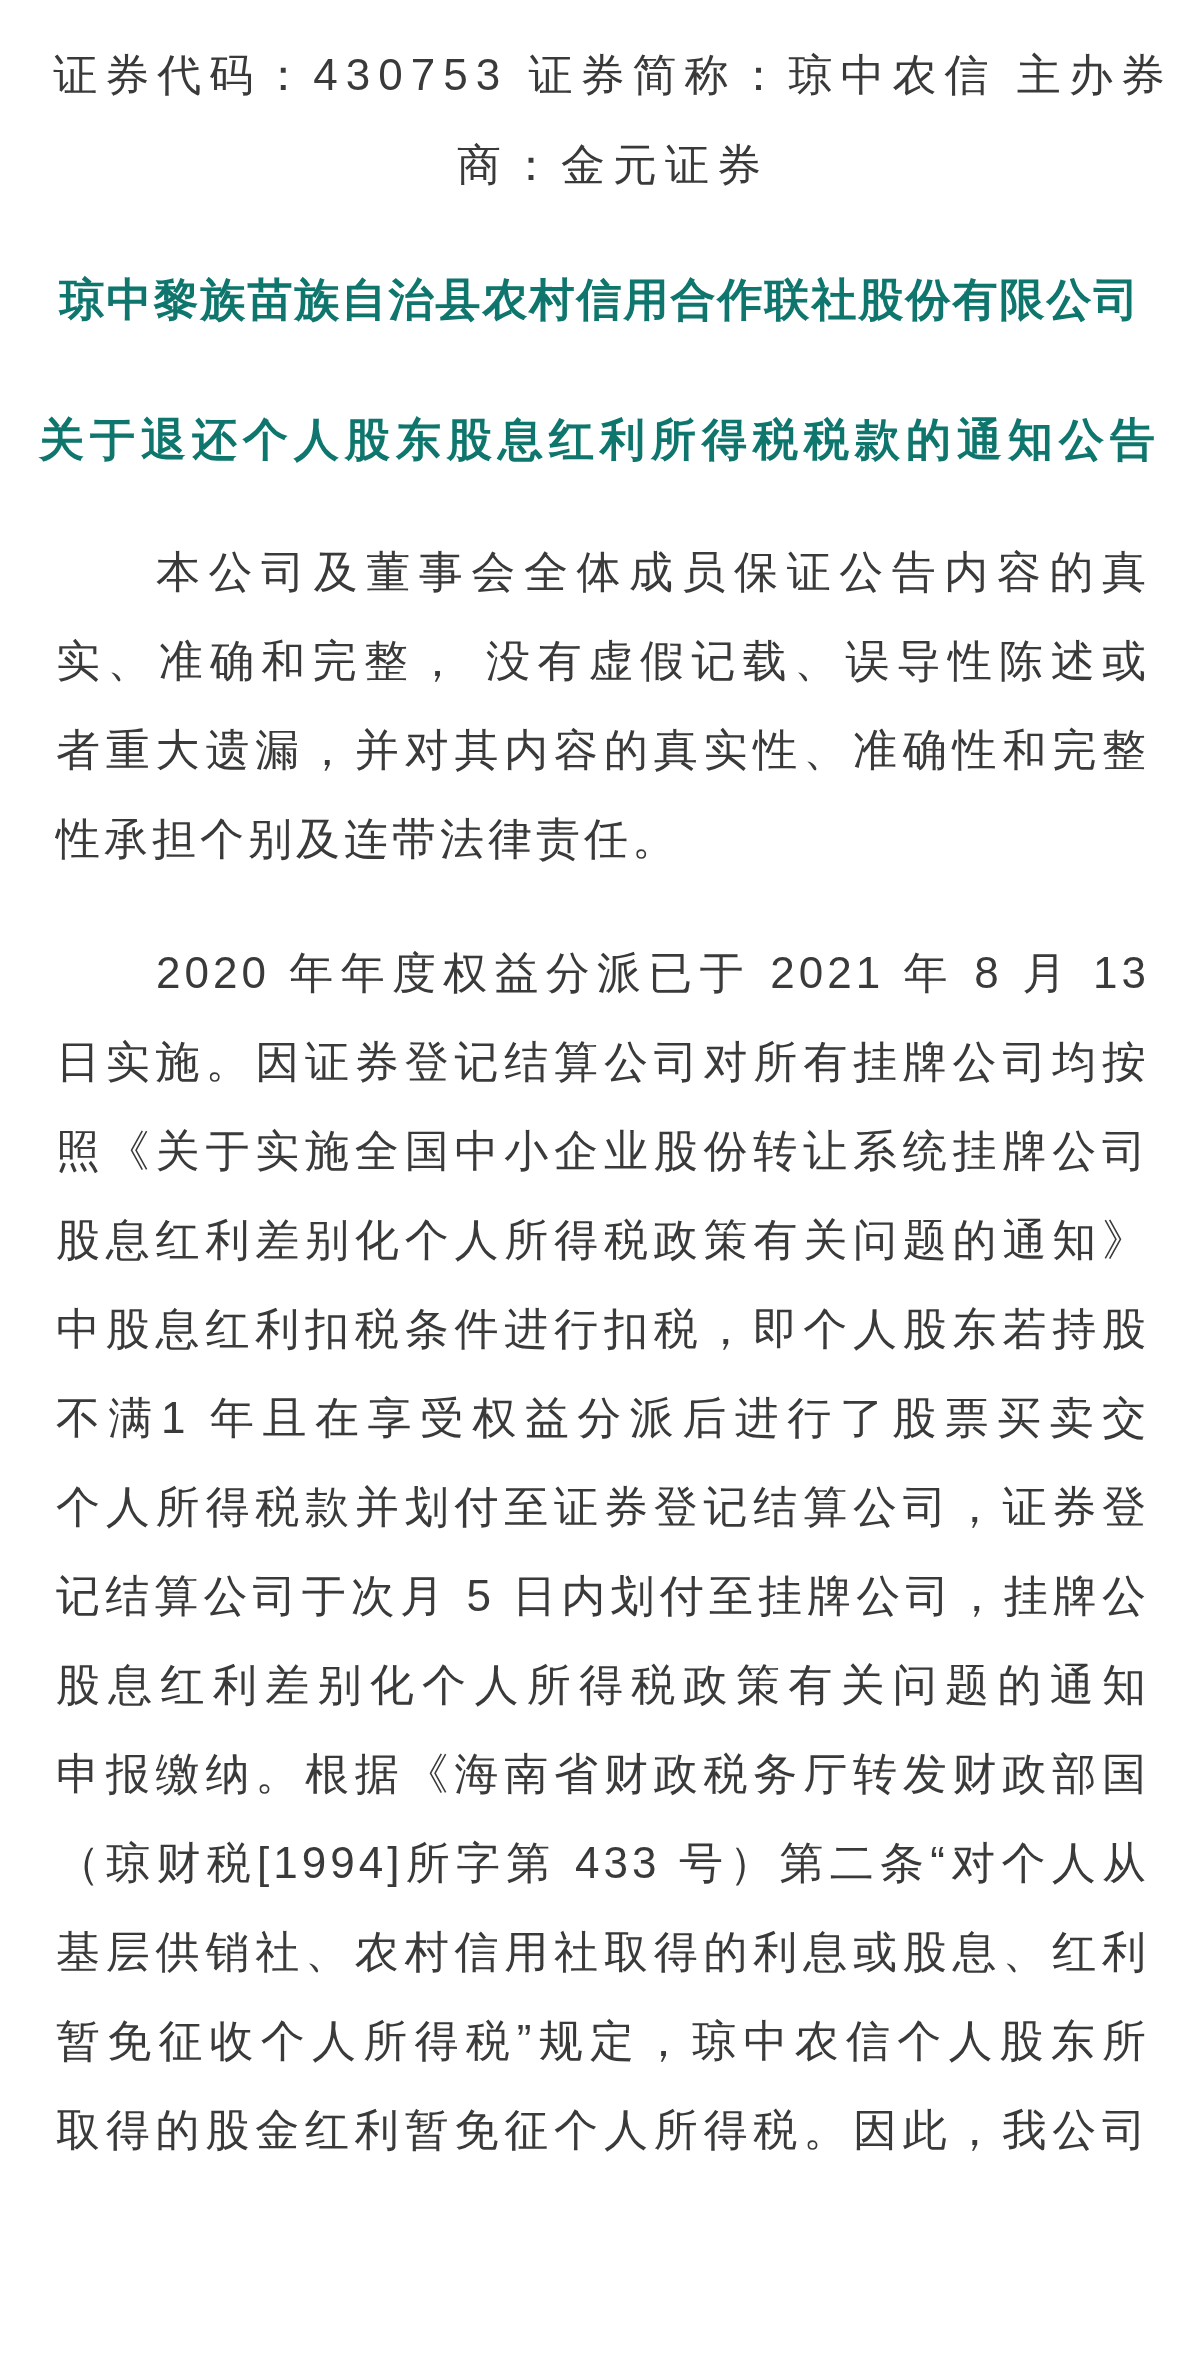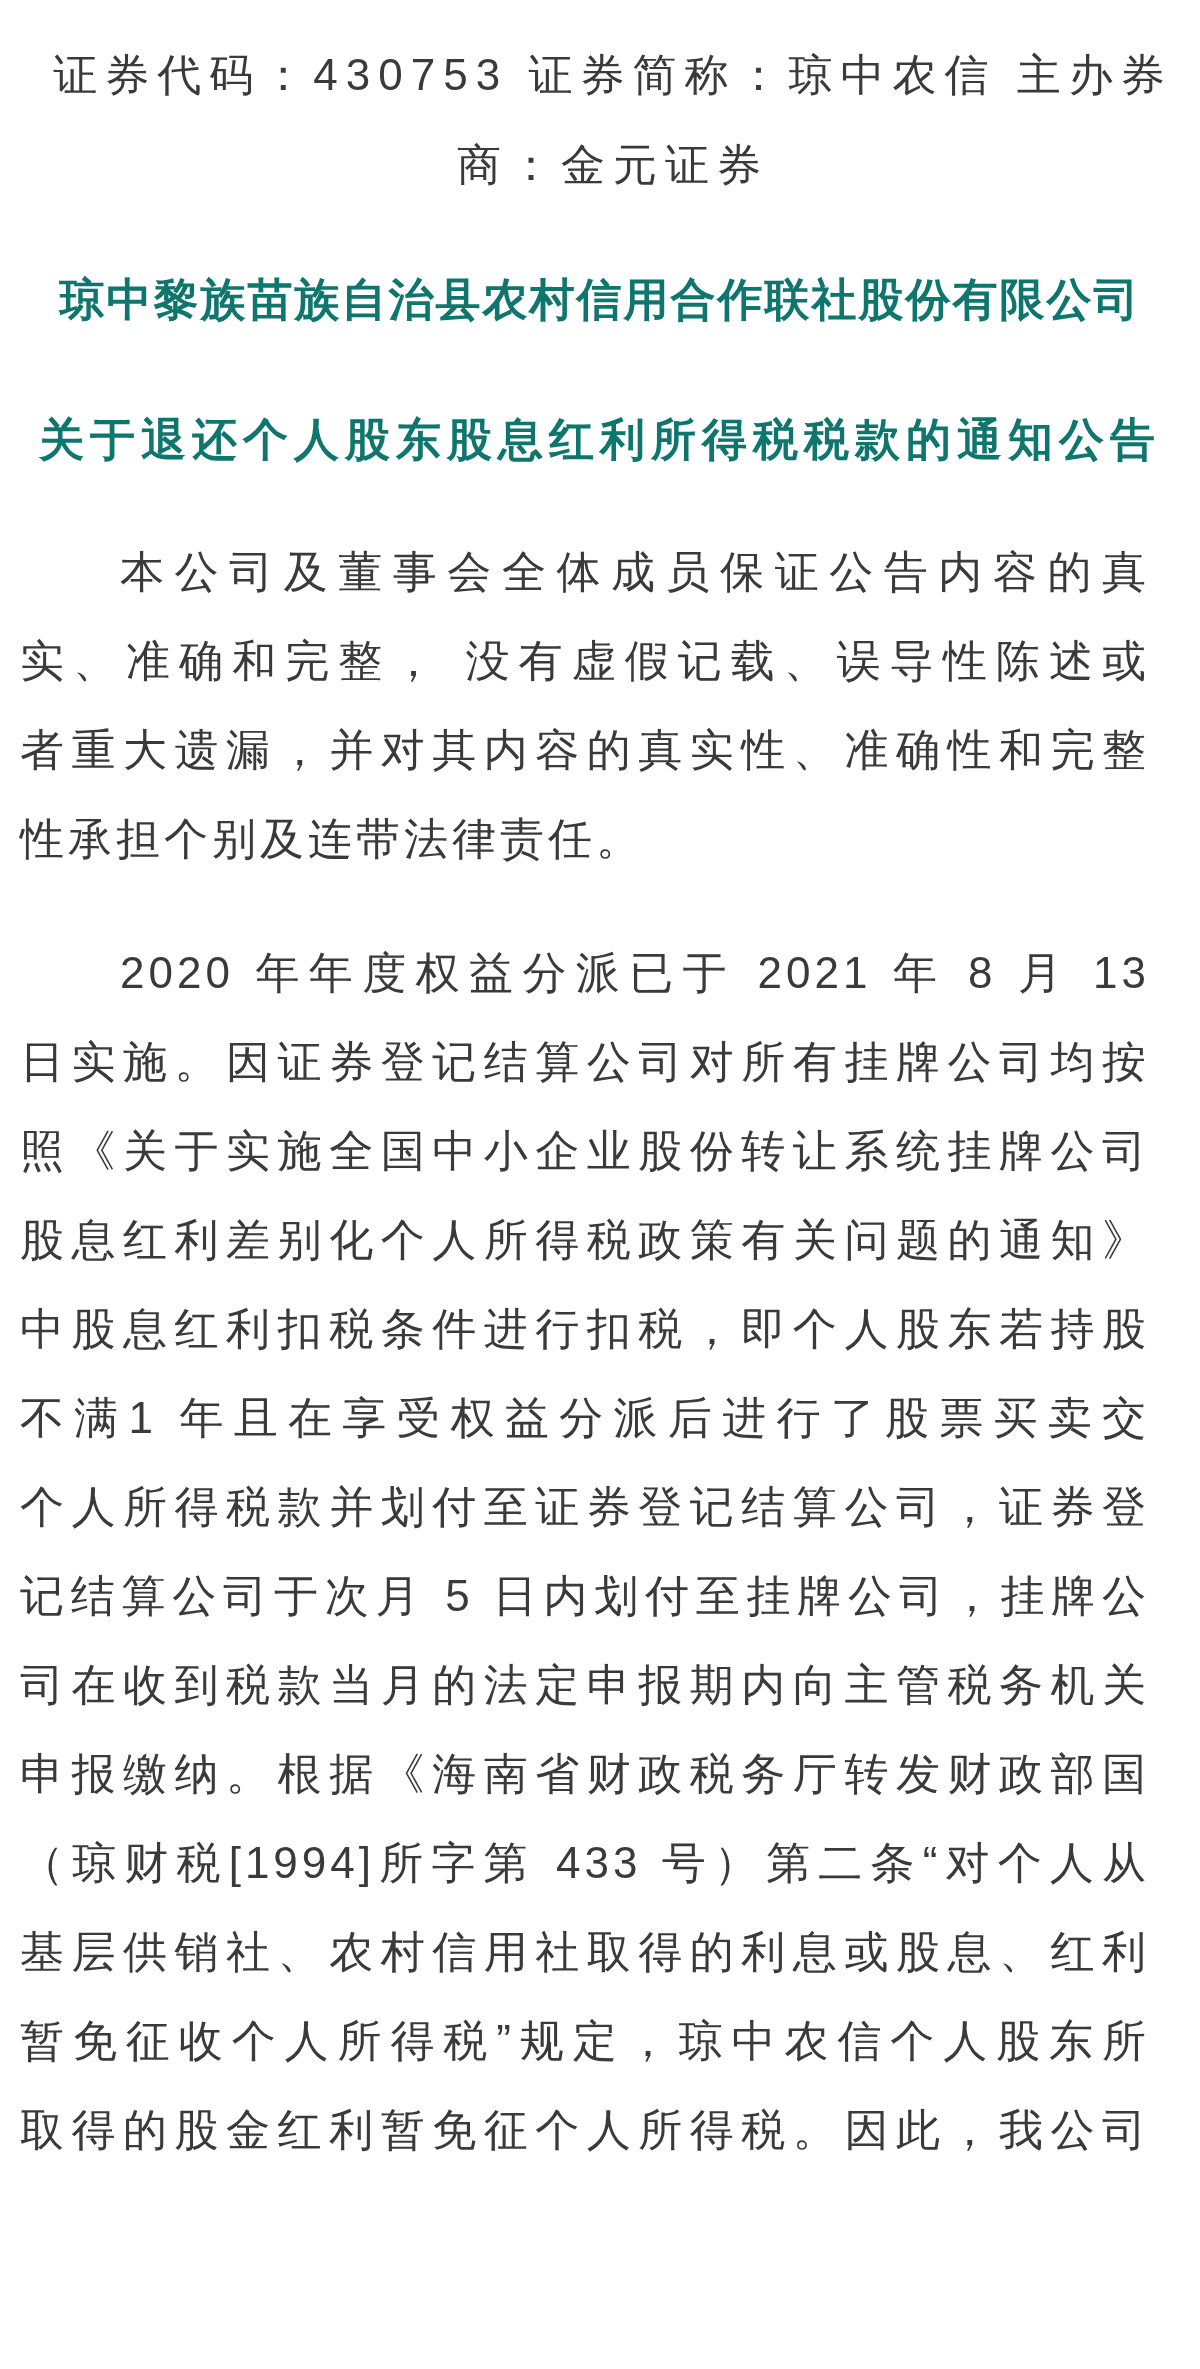--- a/index.html
+++ b/index.html
@@ -45,21 +45,21 @@
   .title-company {
     margin-top: 45px;
     letter-spacing: 2px;
   }
   .title-announcement {
     margin-top: 50px;
     letter-spacing: 6px;
   }
   
   .para {
-    margin-left: 20px;
+    margin-left: 56px;
     margin-right: 50px;
     font-size: 44px;
     letter-spacing: 4px;
   }
   .para-disclaimer { margin-top: 42px; }
   .para-body { margin-top: 45px; }
   .line {
     height: 89px;
     line-height: 89px;
     text-align: justify;
@@ -91,21 +91,21 @@
 
   <div class="para para-body">
     <div class="line first">2020 年年度权益分派已于 2021 年 8 月 13</div>
     <div class="line">日实施。因证券登记结算公司对所有挂牌公司均按</div>
     <div class="line">照《关于实施全国中小企业股份转让系统挂牌公司</div>
     <div class="line">股息红利差别化个人所得税政策有关问题的通知》</div>
     <div class="line">中股息红利扣税条件进行扣税，即个人股东若持股</div>
     <div class="line">不满1 年且在享受权益分派后进行了股票买卖交</div>
     <div class="line">个人所得税款并划付至证券登记结算公司，证券登</div>
     <div class="line">记结算公司于次月 5 日内划付至挂牌公司，挂牌公</div>
-    <div class="line">司在收到税款当月的法定申报期内向主管税务机关</div>
+    <div class="line">股息红利差别化个人所得税政策有关问题的通知</div>
     <div class="line">申报缴纳。根据《海南省财政税务厅转发财政部国</div>
     <div class="line">（琼财税[1994]所字第 433 号）第二条“对个人从</div>
     <div class="line">基层供销社、农村信用社取得的利息或股息、红利</div>
     <div class="line">暂免征收个人所得税”规定，琼中农信个人股东所</div>
     <div class="line">取得的股金红利暂免征个人所得税。因此，我公司</div>
   </div>
 
 </div>
 
 </body></html>

